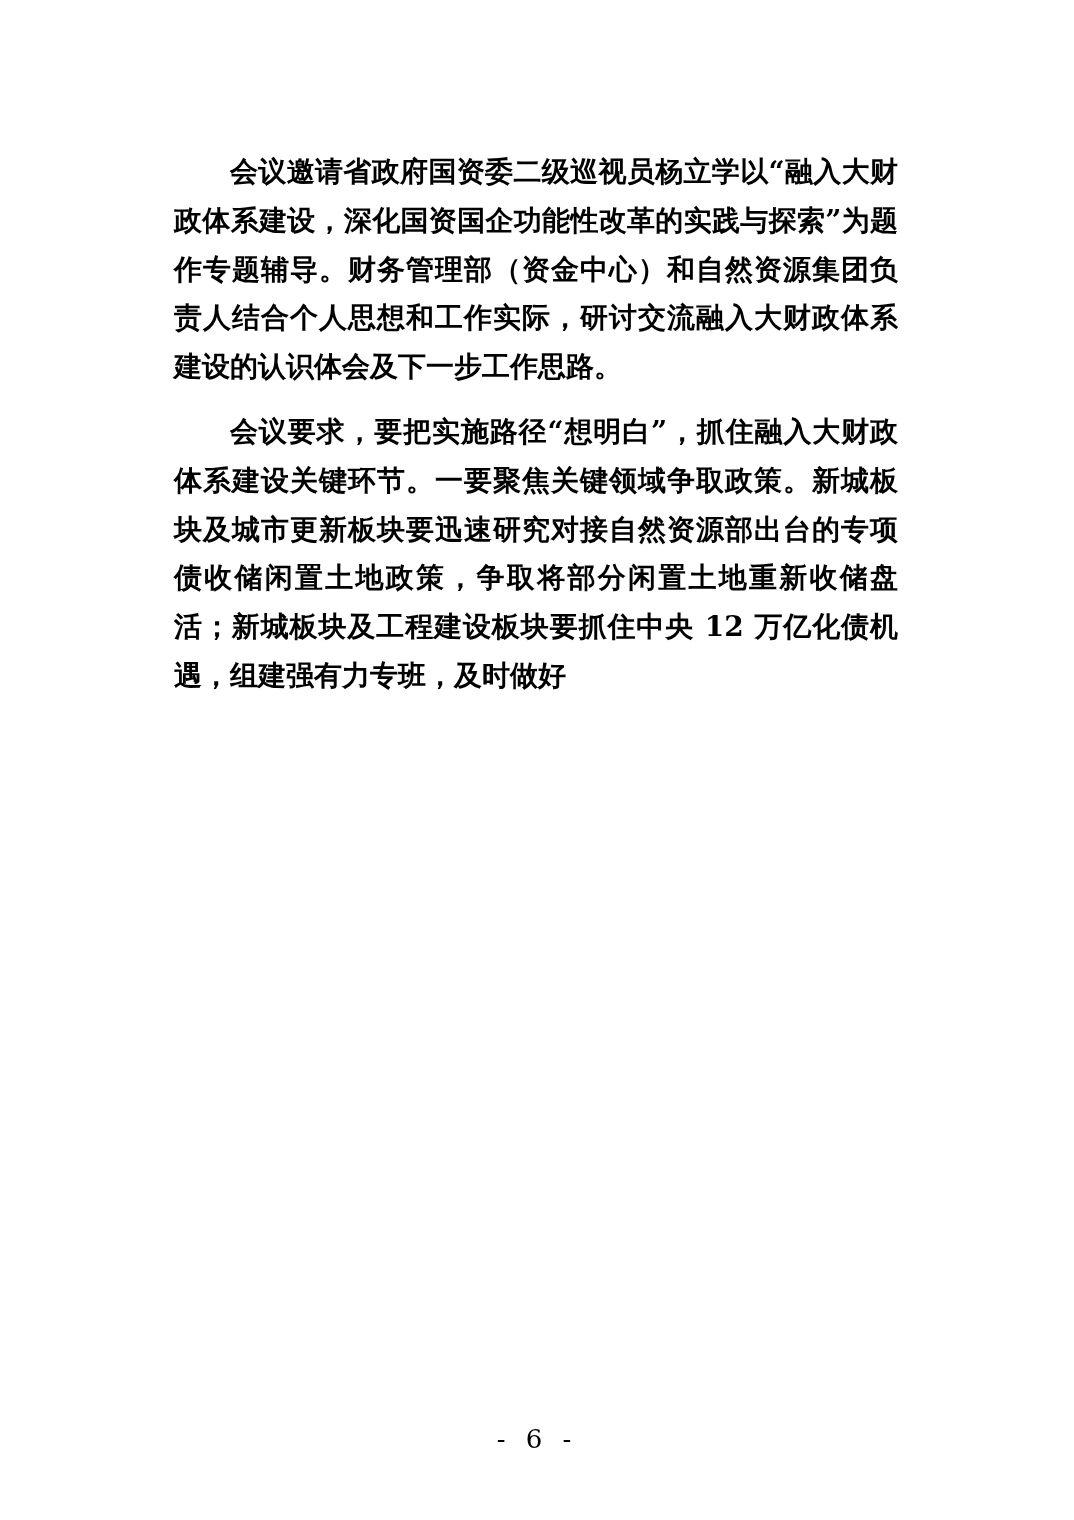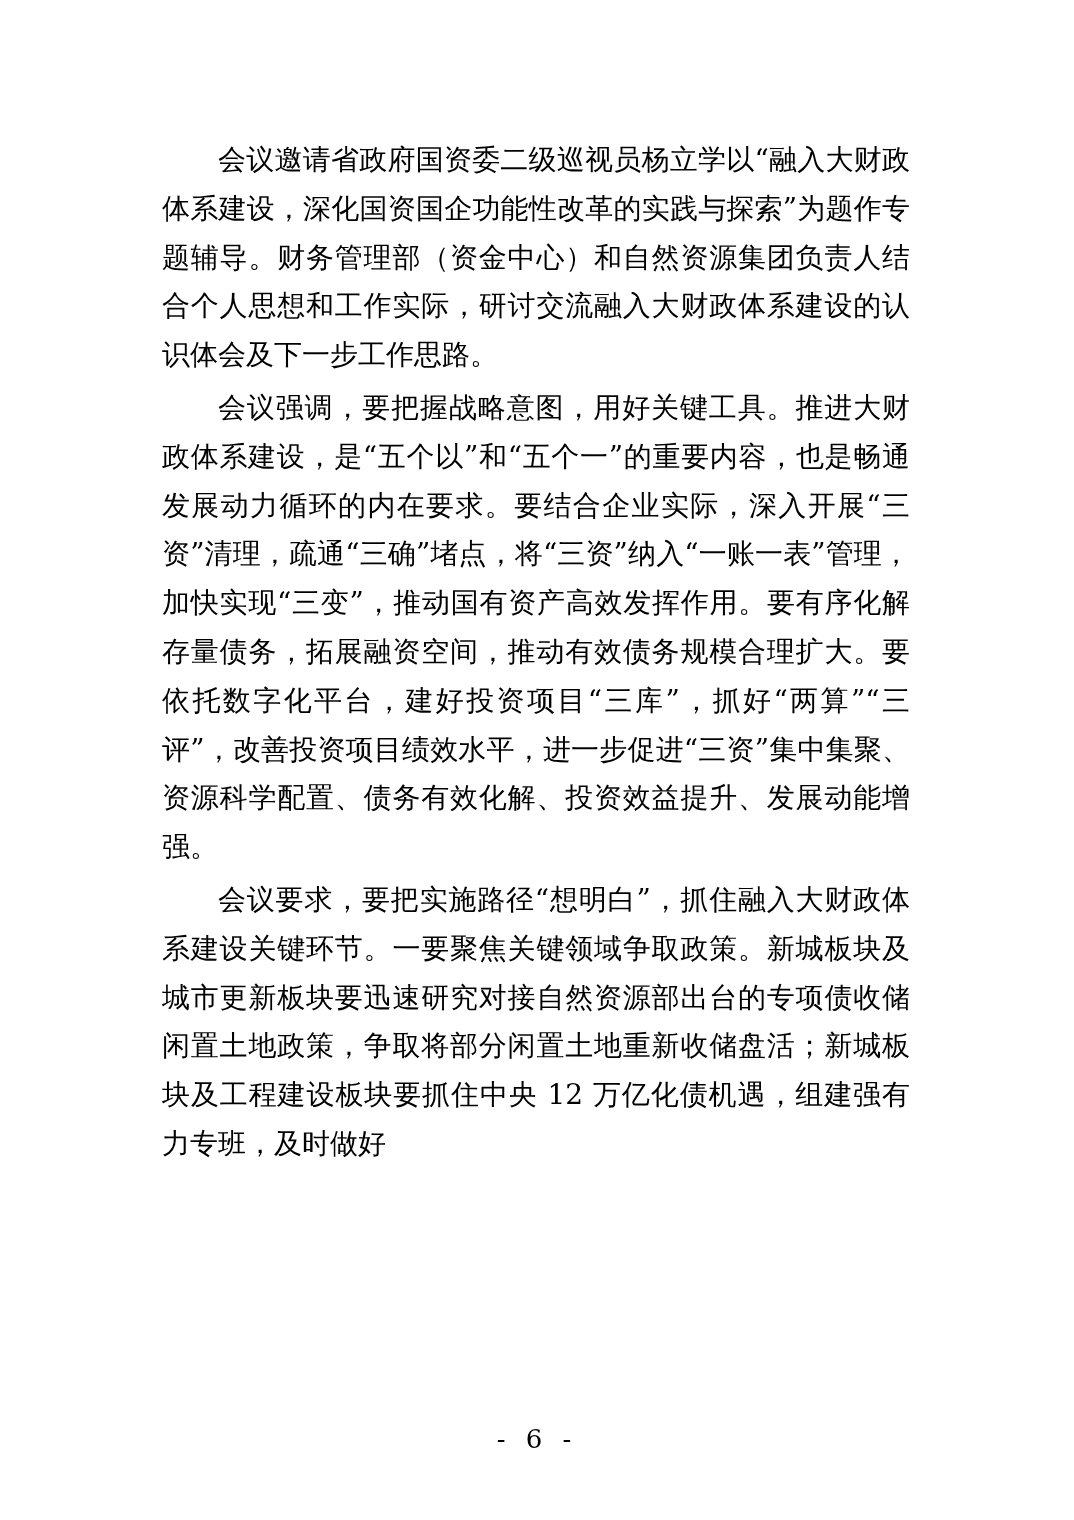--- a/index.html
+++ b/index.html
@@ -21,38 +21,38 @@
     left: 158px;
     top: 132px;
     width: 756px;
     font-size: 28px;
     line-height: 48.8px;
     text-align: justify;
     text-justify: inter-ideograph;
     overflow-wrap: break-word;
   }
   .doc-body p.para {
-    margin: 4px;
+    margin: 16px;
     padding: 0;
     text-indent: 2em;
+    font-weight: bold;
   }
   .page-number {
     position: absolute;
     left: 0;
     right: 0;
     bottom: 66px;
     text-align: center;
     font-size: 26px;
     letter-spacing: 6px;
     color: #000000;
   }
 </style>
 </head>
 <body>
 
 <div class="doc-page">
   <div class="doc-body">
     <p class="para">会议邀请省政府国资委二级巡视员杨立学以“融入大财政体系建设，深化国资国企功能性改革的实践与探索”为题作专题辅导。财务管理部（资金中心）和自然资源集团负责人结合个人思想和工作实际，研讨交流融入大财政体系建设的认识体会及下一步工作思路。</p>
-    <p class="para">会议强调，要把握战略意图，用好关键工具。推进大财政体系建设，是“五个以”和“五个一”的重要内容，也是畅通发展动力循环的内在要求。要结合企业实际，深入开展“三资”清理，疏通“三确”堵点，将“三资”纳入“一账一表”管理，加快实现“三变”，推动国有资产高效发挥作用。要有序化解存量债务，拓展融资空间，推动有效债务规模合理扩大。要依托数字化平台，建好投资项目“三库”，抓好“两算”“三评”，改善投资项目绩效水平，进一步促进“三资”集中集聚、资源科学配置、债务有效化解、投资效益提升、发展动能增强。</p>
     <p class="para">会议要求，要把实施路径“想明白”，抓住融入大财政体系建设关键环节。一要聚焦关键领域争取政策。新城板块及城市更新板块要迅速研究对接自然资源部出台的专项债收储闲置土地政策，争取将部分闲置土地重新收储盘活；新城板块及工程建设板块要抓住中央 12 万亿化债机遇，组建强有力专班，及时做好</p>
   </div>
   <div class="page-number">- 6 -</div>
 </div>
 
 </body></html>

